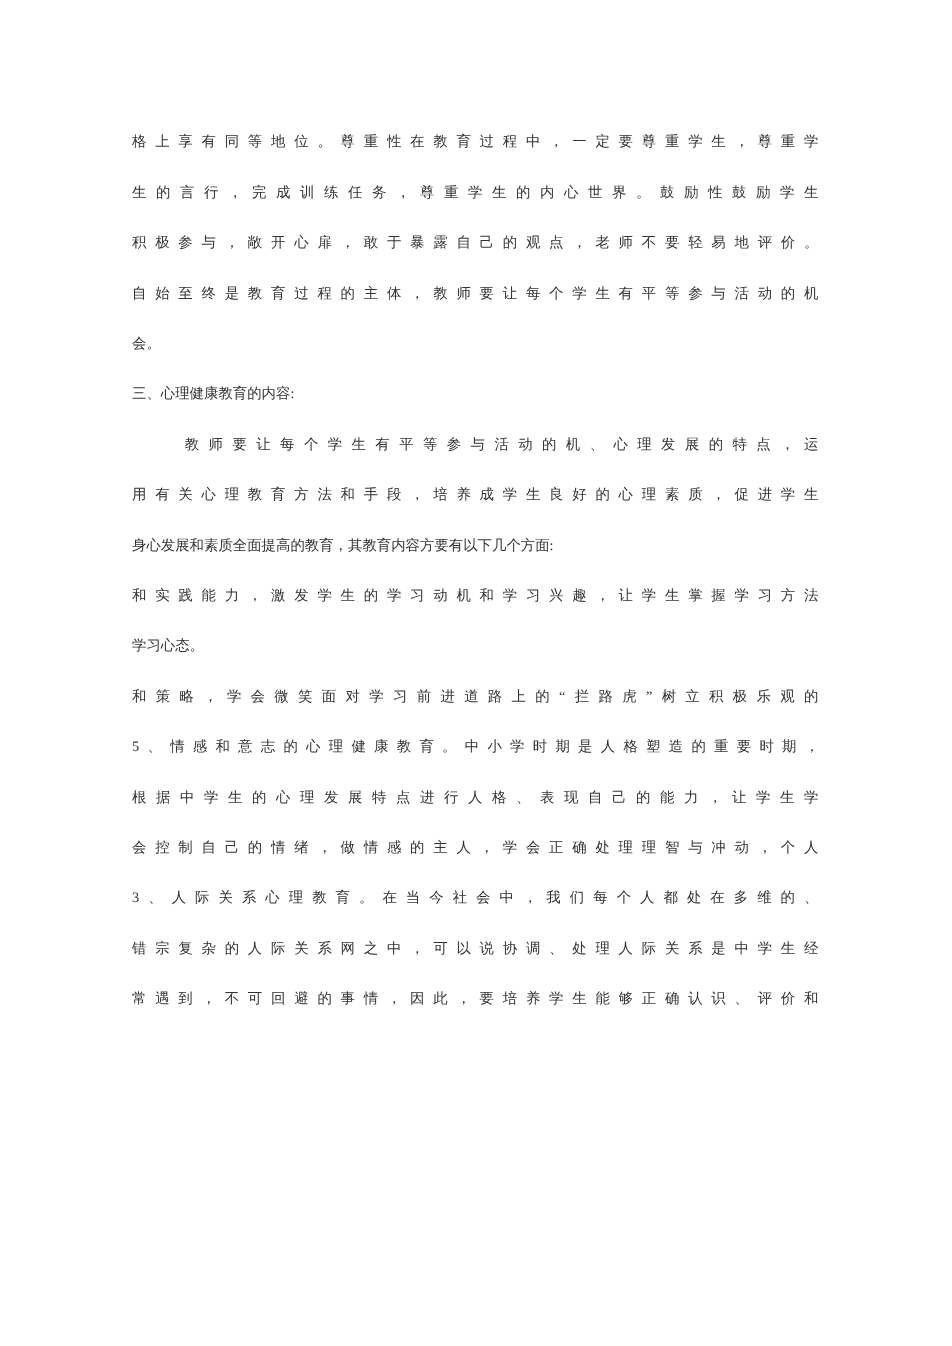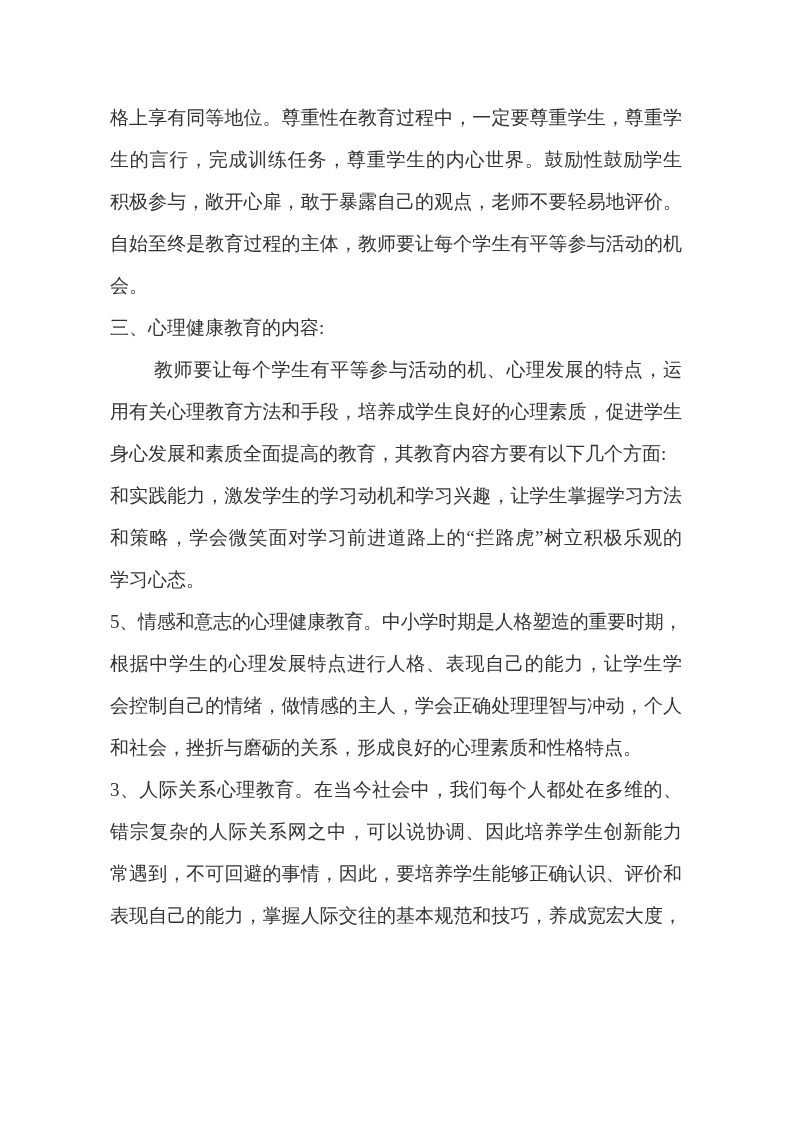--- a/index.html
+++ b/index.html
@@ -20,21 +20,21 @@
     top: 0;
     width: 793px;
     height: 1122px;
     background: #ffffff;
   }
   .textblock {
     position: absolute;
     left: 110px;
     top: 97px;
     width: 572px;
-    font-size: 19px;
+    font-size: 12px;
     color: #333333;
   }
   .line {
     height: 42px;
     line-height: 42px;
     white-space: normal;
     overflow: visible;
   }
   .line.justify {
     text-align: justify;
@@ -59,24 +59,22 @@
     <div class="line justify">格上享有同等地位。尊重性在教育过程中，一定要尊重学生，尊重学</div>
     <div class="line justify">生的言行，完成训练任务，尊重学生的内心世界。鼓励性鼓励学生</div>
     <div class="line justify">积极参与，敞开心扉，敢于暴露自己的观点，老师不要轻易地评价。</div>
     <div class="line justify">自始至终是教育过程的主体，教师要让每个学生有平等参与活动的机</div>
     <div class="line left">会。</div>
     <div class="line left">三、心理健康教育的内容:</div>
     <div class="line justify indent">教师要让每个学生有平等参与活动的机、心理发展的特点，运</div>
     <div class="line justify">用有关心理教育方法和手段，培养成学生良好的心理素质，促进学生</div>
     <div class="line left">身心发展和素质全面提高的教育，其教育内容方要有以下几个方面:</div>
     <div class="line justify">和实践能力，激发学生的学习动机和学习兴趣，让学生掌握学习方法</div>
+    <div class="line left">学习心态。</div>
     <div class="line justify">和策略，学会微笑面对学习前进道路上的“拦路虎”树立积极乐观的</div>
-    <div class="line left">学习心态。</div>
     <div class="line justify tight">5、情感和意志的心理健康教育。中小学时期是人格塑造的重要时期，</div>
     <div class="line justify">根据中学生的心理发展特点进行人格、表现自己的能力，让学生学</div>
     <div class="line justify">会控制自己的情绪，做情感的主人，学会正确处理理智与冲动，个人</div>
-    <div class="line left">和社会，挫折与磨砺的关系，形成良好的心理素质和性格特点。</div>
     <div class="line justify">3、人际关系心理教育。在当今社会中，我们每个人都处在多维的、</div>
-    <div class="line justify">错宗复杂的人际关系网之中，可以说协调、因此培养学生创新能力</div>
+    <div class="line justify">错宗复杂的人际关系网之中，可以说协调、处理人际关系是中学生经</div>
     <div class="line justify">常遇到，不可回避的事情，因此，要培养学生能够正确认识、评价和</div>
-    <div class="line justify">表现自己的能力，掌握人际交往的基本规范和技巧，养成宽宏大度，</div>
   </div>
 </div>
 
 </body></html>

